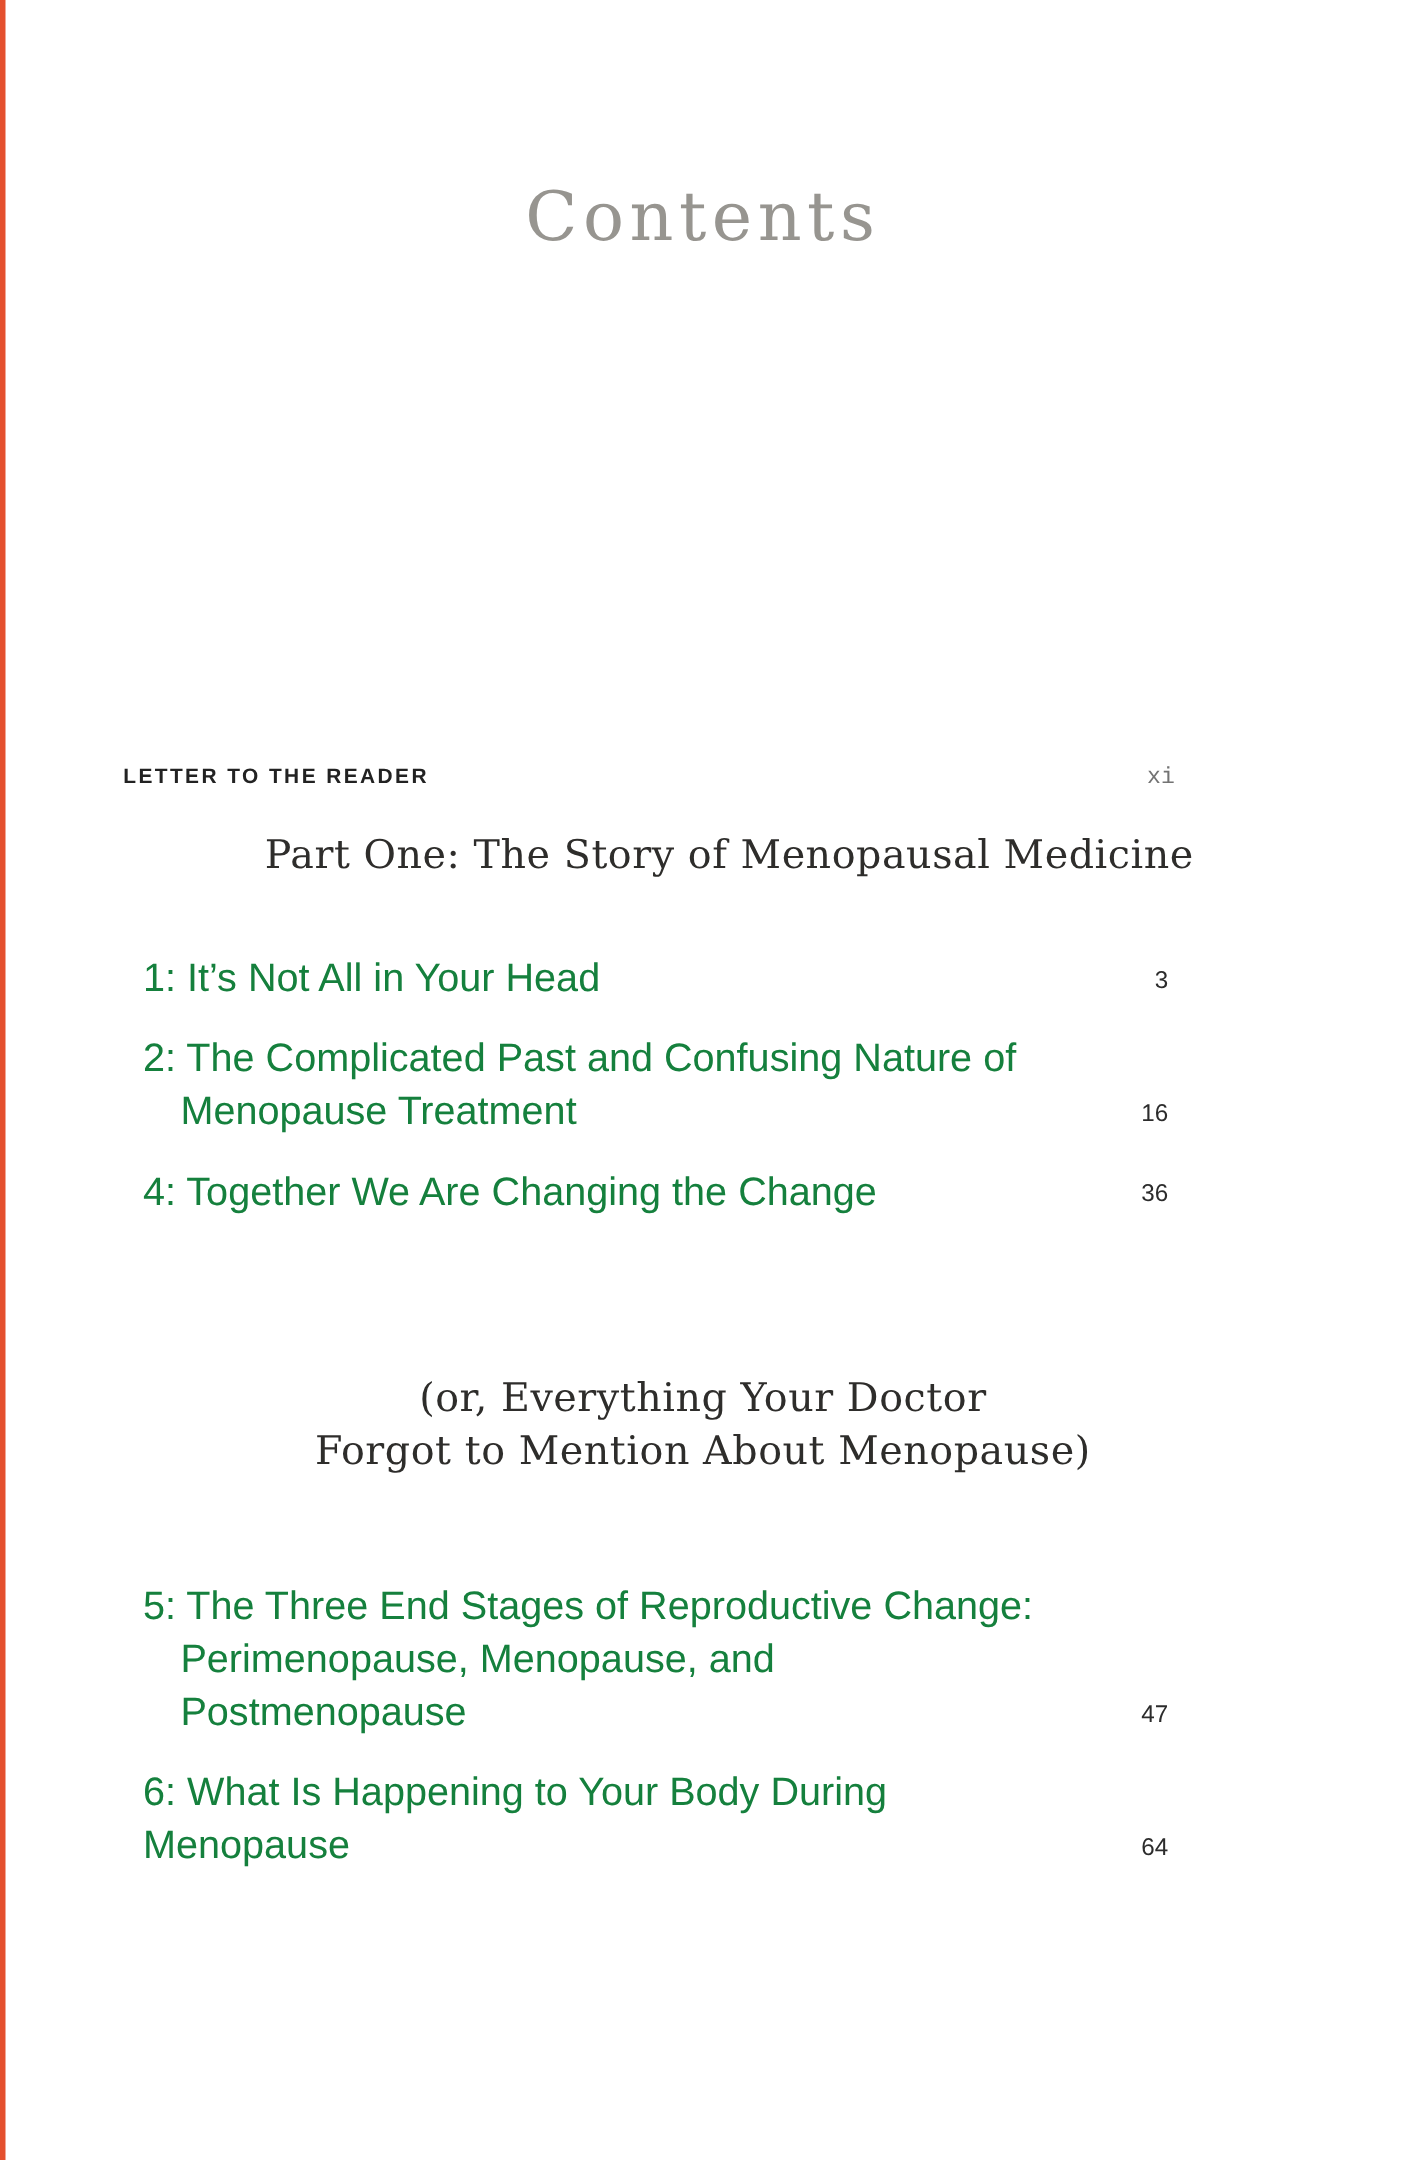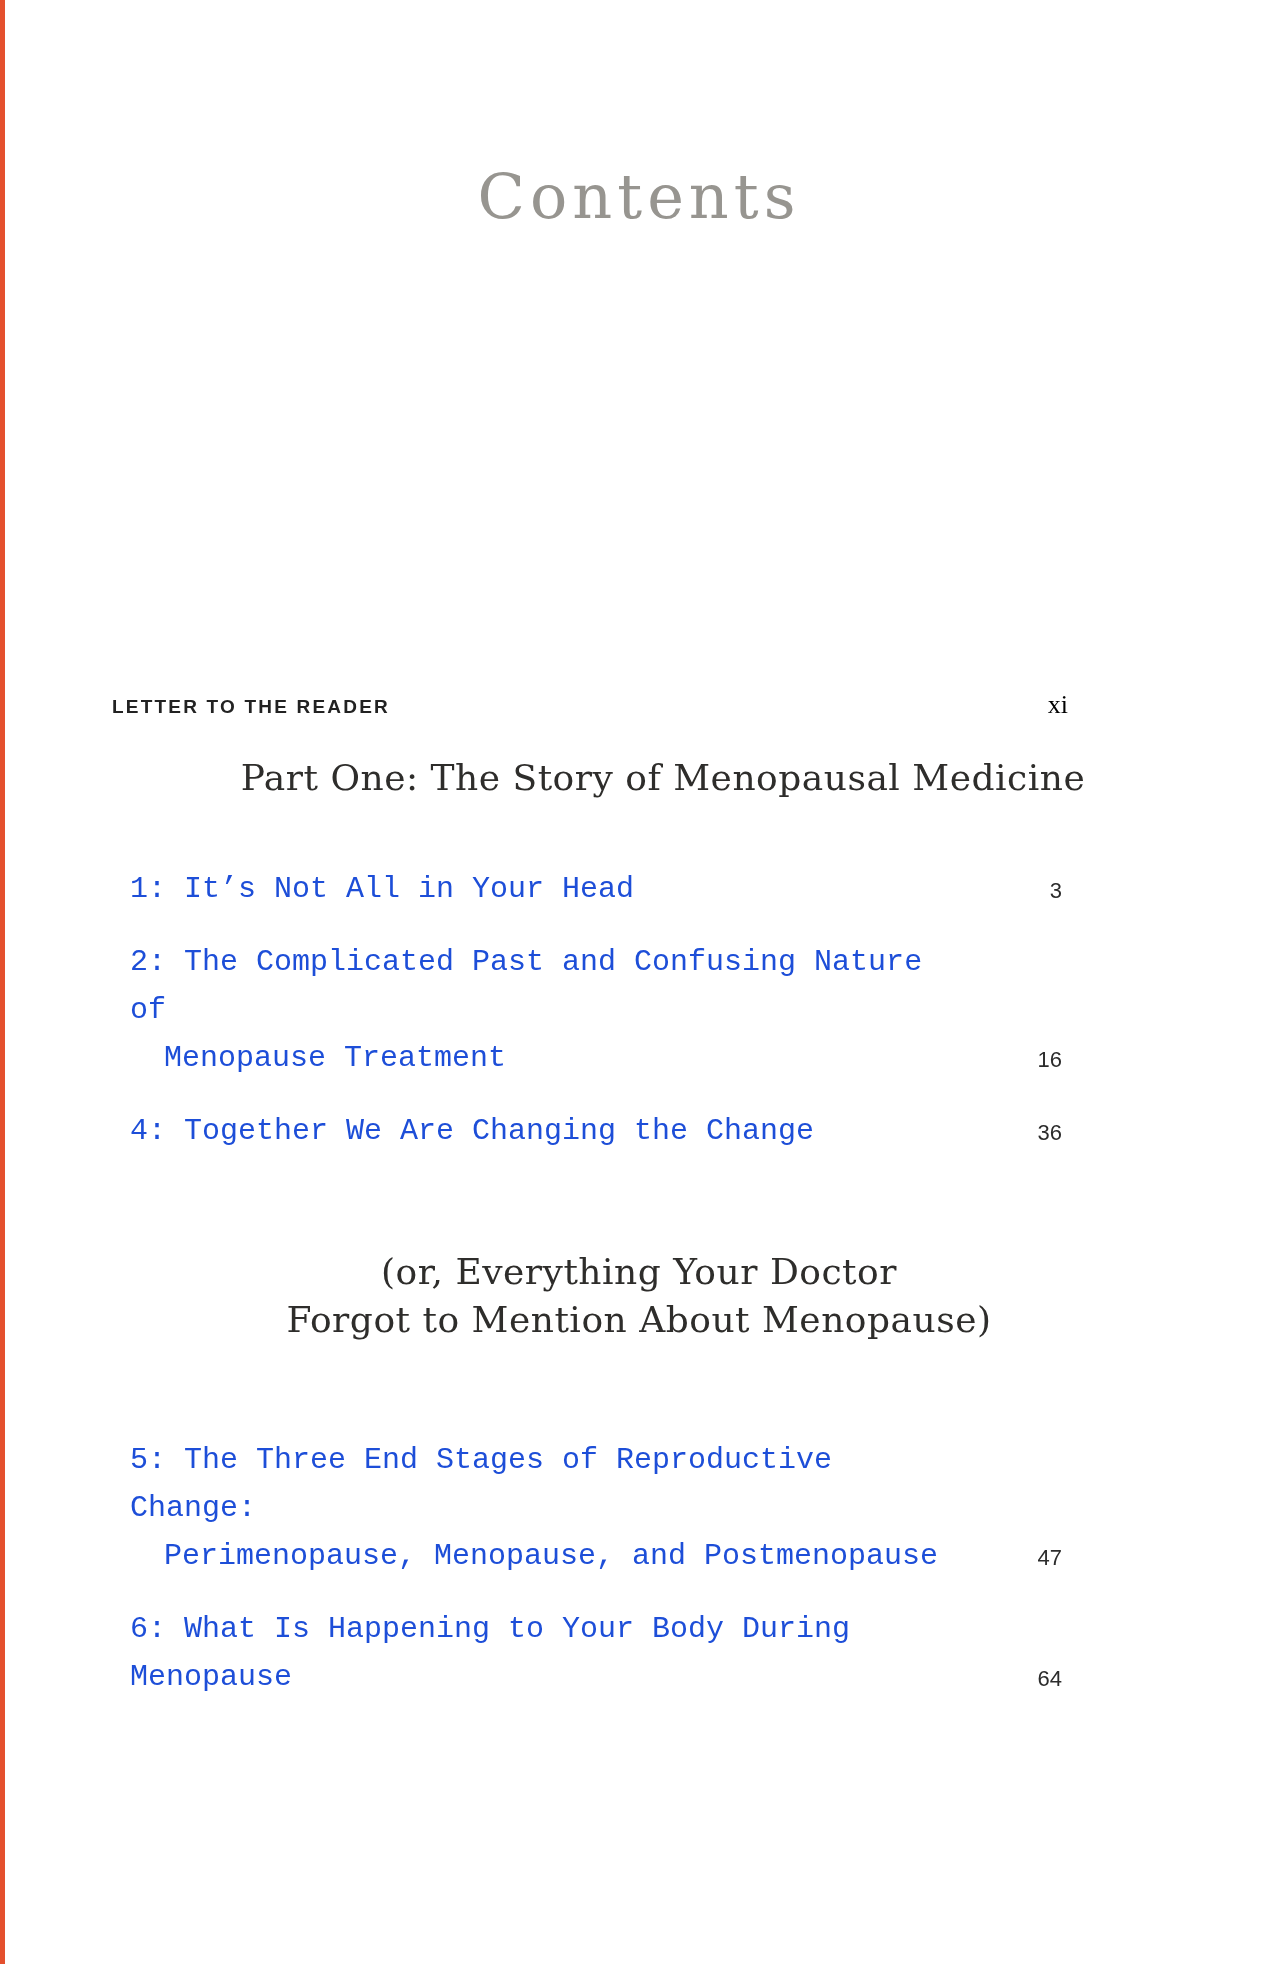--- a/index.html
+++ b/index.html
@@ -47,23 +47,23 @@
   }
   .front-label {
     font-family: "Liberation Sans", sans-serif;
     font-weight: 700;
     font-size: 19px;
     letter-spacing: 2.2px;
     color: #222222;
     margin-top: 44px;
   }
   .front-page {
-    font-family: Liberation Serif, serif;
-    font-size: 26px;
-    color: #000000;
+    font-family: Liberation Mono, monospace;
+    font-size: 21px;
+    color: #737373;
   }
   .part-heading {
     position: absolute;
     left: 0;
     width: 100%;
     text-align: center;
     font-family: "DejaVu Serif", serif;
     font-weight: 400;
     font-size: 36px;
     line-height: 48px;
@@ -80,24 +80,24 @@
   }
   .entries-one { top: 865px; }
   .entries-two { top: 1436px; }
   .toc-row {
     display: flex;
     justify-content: space-between;
     align-items: flex-end;
     margin-bottom: 25px;
   }
   .entry-label {
-    font-family: Liberation Mono, monospace;
-    font-size: 30px;
+    font-family: Liberation Sans, sans-serif;
+    font-size: 36px;
     line-height: 48px;
-    color: #1d4ed8;
+    color: #15803d;
     max-width: 820px;
   }
   .entry-line { display: block; }
   .entry-line-2:empty { display: none; }
   .entry-line-2 { padding-left: 34px; }
   .entry-page {
     font-family: "Liberation Sans", sans-serif;
     font-size: 22px;
     line-height: 44px;
     color: #2c2c2c;

